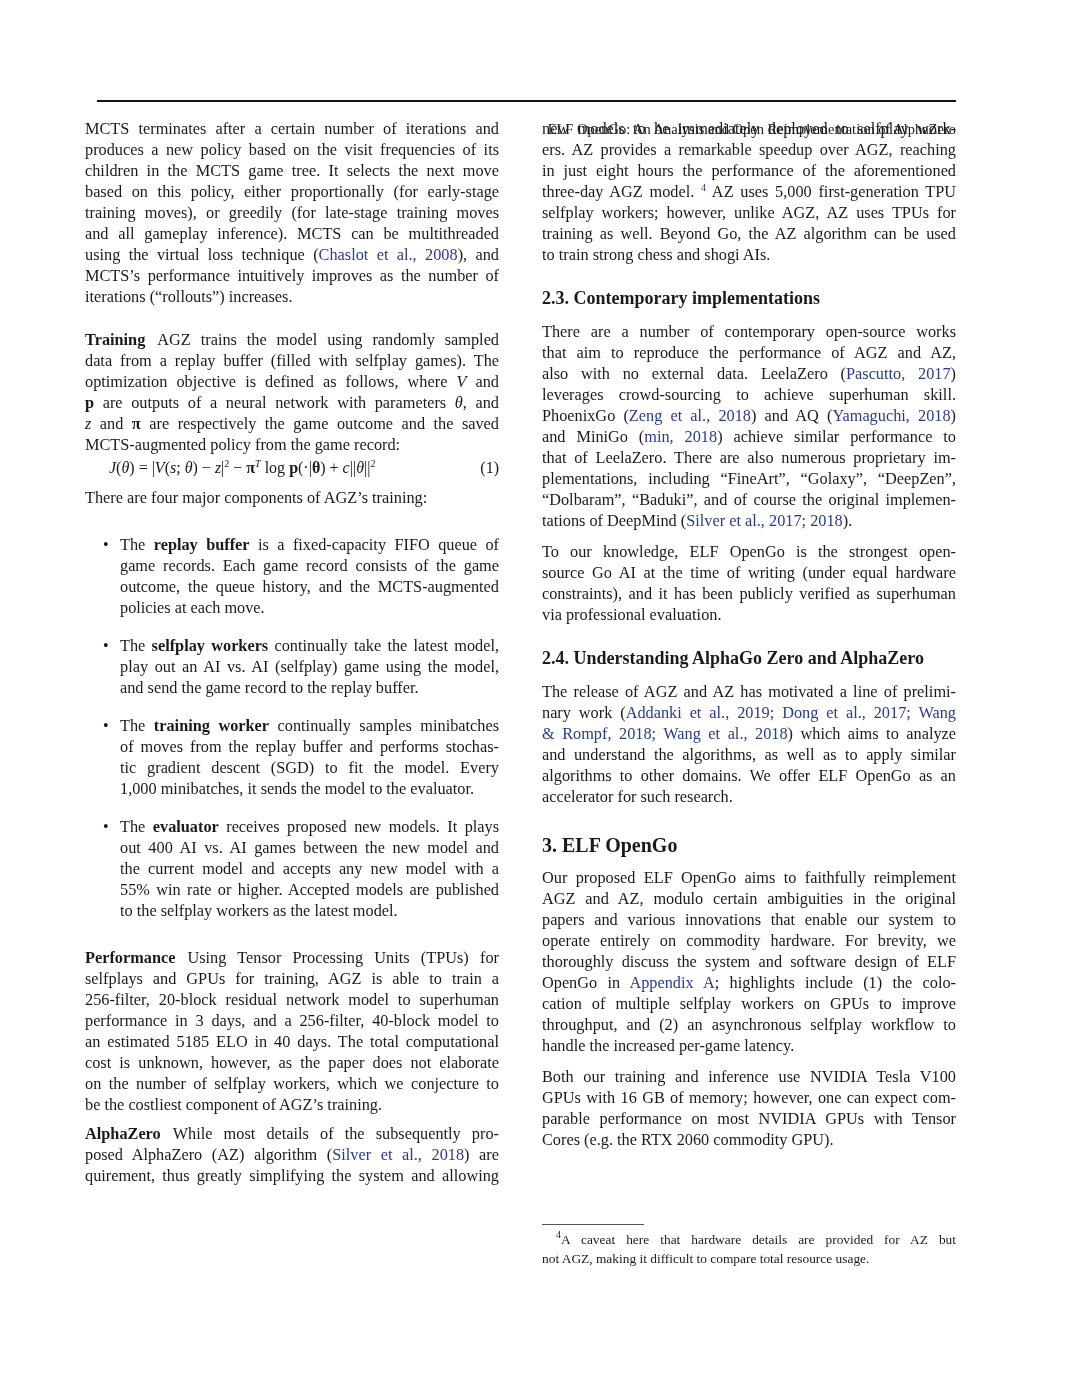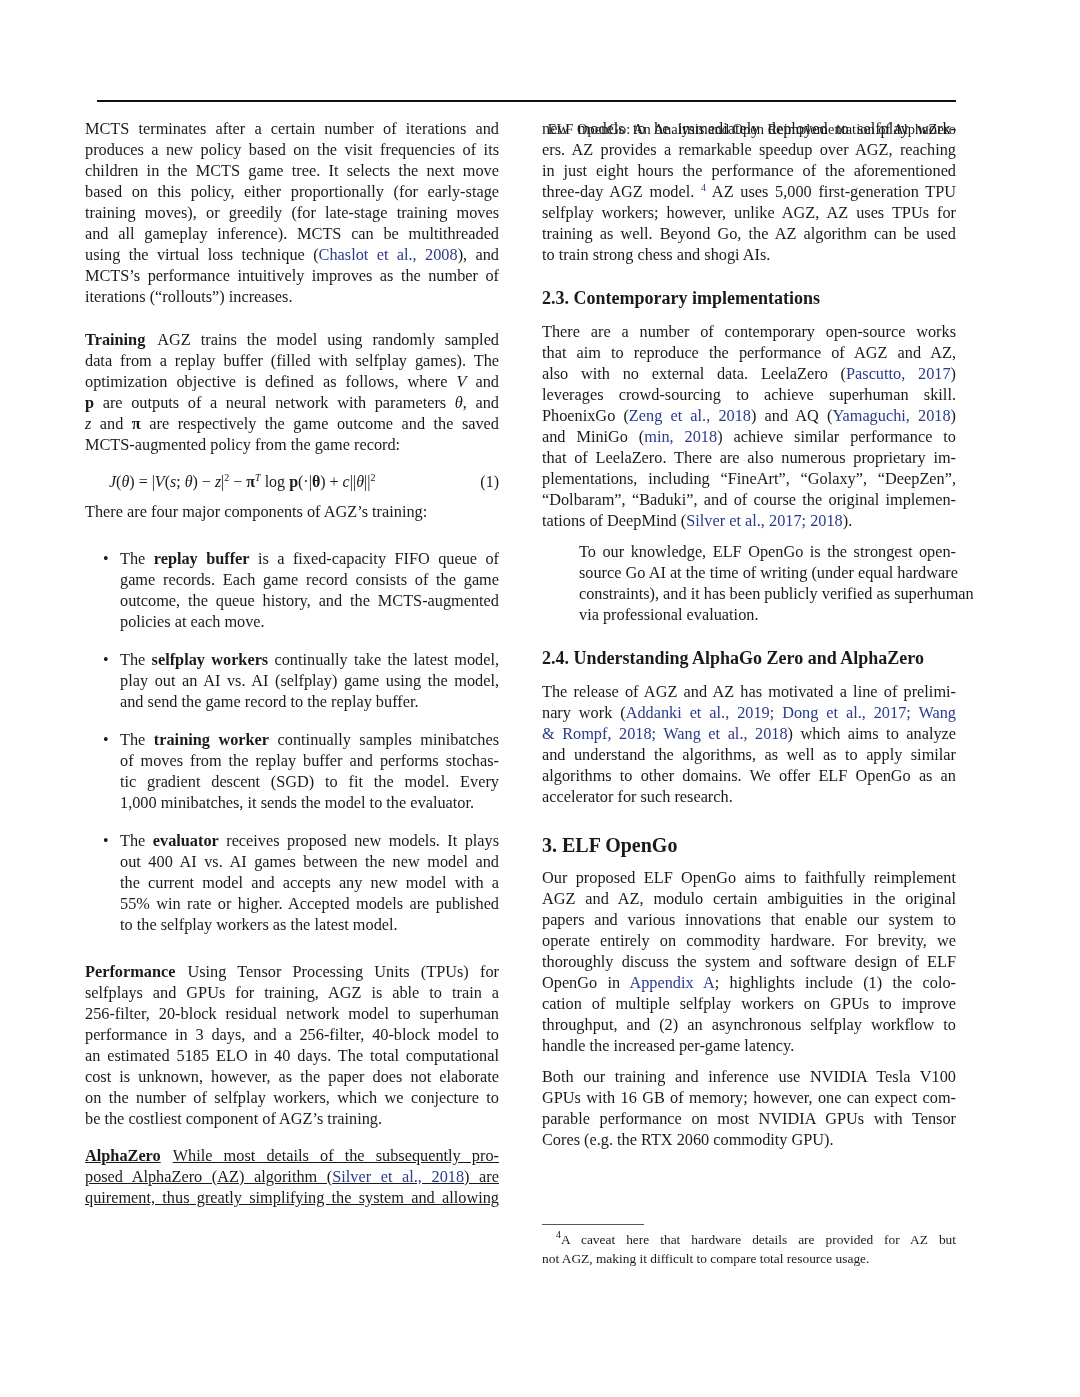--- a/index.html
+++ b/index.html
@@ -53,21 +53,21 @@
 
   <div class="p" style="margin-top:22px;">
     <span class="ln"><span class="runin">Training</span><span>AGZ trains the model using randomly sampled</span></span>
     <span class="ln">data from a replay buffer (filled with selfplay games). The</span>
     <span class="ln"><span>optimization objective is defined as follows, where </span><span class="mi">V</span><span> and</span></span>
     <span class="ln"><span class="bf">p</span><span> are outputs of a neural network with parameters </span><span class="mi">θ</span><span>, and</span></span>
     <span class="ln"><span class="mi">z</span><span> and </span><span class="bf">π</span><span> are respectively the game outcome and the saved</span></span>
     <span class="ln last">MCTS-augmented policy from the game record:</span>
   </div>
 
-  <div class="eq" style="margin-top:14px;text-align:center;">
+  <div class="eq" style="text-align:center;">
     <span class="math"><span class="mi">J</span>(<span class="mi">θ</span>) = |<span class="mi">V</span>(<span class="mi">s</span>; <span class="mi">θ</span>) − <span class="mi">z</span>|<sup>2</sup> − <span class="bf">π</span><sup class="mi">T</sup> log <span class="bf">p</span>(·|<span class="bf">θ</span>) + <span class="mi">c</span>||<span class="mi">θ</span>||<sup>2</sup></span>
     <span class="num">(1)</span>
   </div>
 
   <div class="p" style="margin-top:6px;">
     <span class="ln last">There are four major components of AGZ’s training:</span>
   </div>
 
   <div class="p bullet-item" style="margin-top:26px;">
     <span class="dot">•</span>
@@ -105,21 +105,21 @@
     <span class="ln"><span class="runin">Performance</span><span>Using Tensor Processing Units (TPUs) for</span></span>
     <span class="ln">selfplays and GPUs for training, AGZ is able to train a</span>
     <span class="ln">256-filter, 20-block residual network model to superhuman</span>
     <span class="ln">performance in 3 days, and a 256-filter, 40-block model to</span>
     <span class="ln">an estimated 5185 ELO in 40 days. The total computational</span>
     <span class="ln">cost is unknown, however, as the paper does not elaborate</span>
     <span class="ln">on the number of selfplay workers, which we conjecture to</span>
     <span class="ln last">be the costliest component of AGZ’s training.</span>
   </div>
 
-  <div class="p" style="margin-top:16px;text-decoration:underline;">
+  <div class="p" style="margin-top:8px;">
     <span class="ln"><span class="runin">AlphaZero</span><span>While most details of the subsequently pro-</span></span>
     <span class="ln"><span>posed AlphaZero (AZ) algorithm (</span><a class="cite">Silver et al., 2018</a><span>) are</span></span>
     <span class="ln">quirement, thus greatly simplifying the system and allowing</span>
   </div>
 </div>
 
 <div class="col col-right">
 
   <div class="p">
     <span class="ln">new models to be immediately deployed to selfplay work-</span>
@@ -139,21 +139,21 @@
     <span class="ln"><span>also with no external data. LeelaZero (</span><a class="cite">Pascutto, 2017</a><span>)</span></span>
     <span class="ln">leverages crowd-sourcing to achieve superhuman skill.</span>
     <span class="ln"><span>PhoenixGo (</span><a class="cite">Zeng et al., 2018</a><span>) and AQ (</span><a class="cite">Yamaguchi, 2018</a><span>)</span></span>
     <span class="ln"><span>and MiniGo (</span><a class="cite">min, 2018</a><span>) achieve similar performance to</span></span>
     <span class="ln">that of LeelaZero. There are also numerous proprietary im-</span>
     <span class="ln">plementations, including “FineArt”, “Golaxy”, “DeepZen”,</span>
     <span class="ln">“Dolbaram”, “Baduki”, and of course the original implemen-</span>
     <span class="ln last"><span>tations of DeepMind (</span><a class="cite">Silver et al., 2017; 2018</a><span>).</span></span>
   </div>
 
-  <div class="p" style="margin-top:10px;margin-left:37px;">
+  <div class="p" style="margin-top:10px;">
     <span class="ln">To our knowledge, ELF OpenGo is the strongest open-</span>
     <span class="ln">source Go AI at the time of writing (under equal hardware</span>
     <span class="ln">constraints), and it has been publicly verified as superhuman</span>
     <span class="ln last">via professional evaluation.</span>
   </div>
 
   <h3 class="sec-h2" style="margin-top:23px;">2.4. Understanding AlphaGo Zero and AlphaZero</h3>
 
   <div class="p" style="margin-top:12px;">
     <span class="ln">The release of AGZ and AZ has motivated a line of prelimi-</span>

